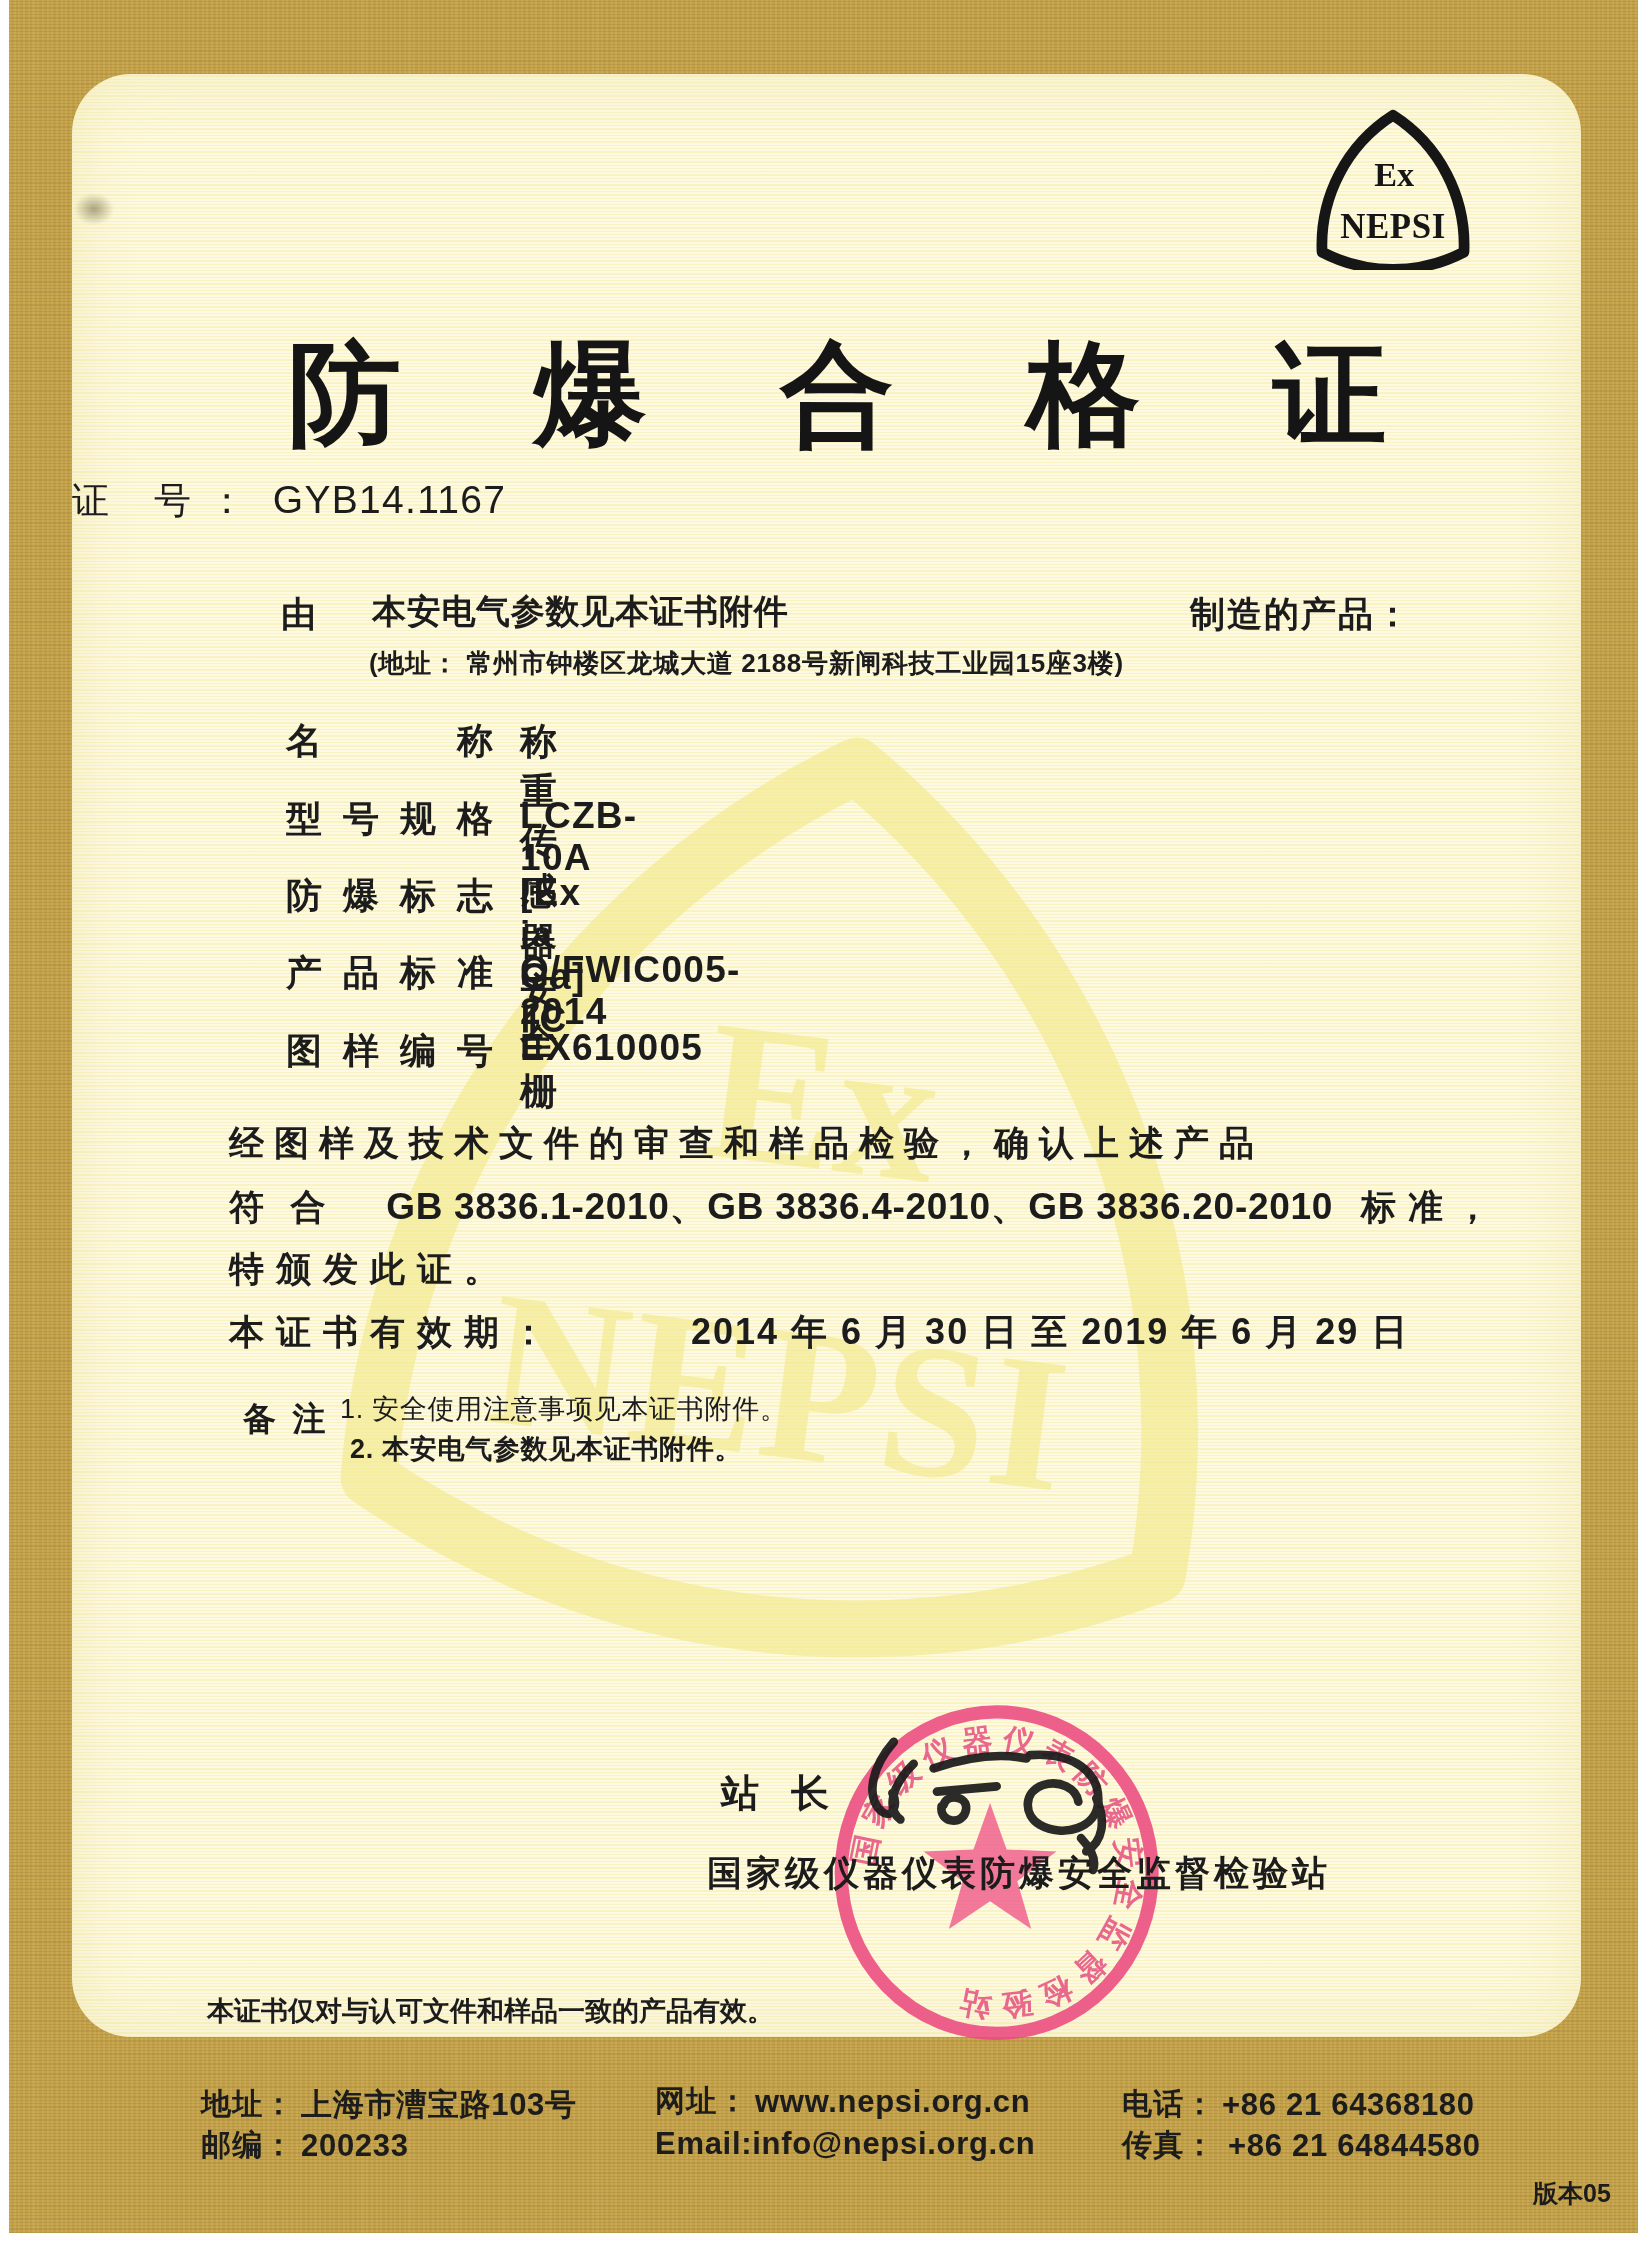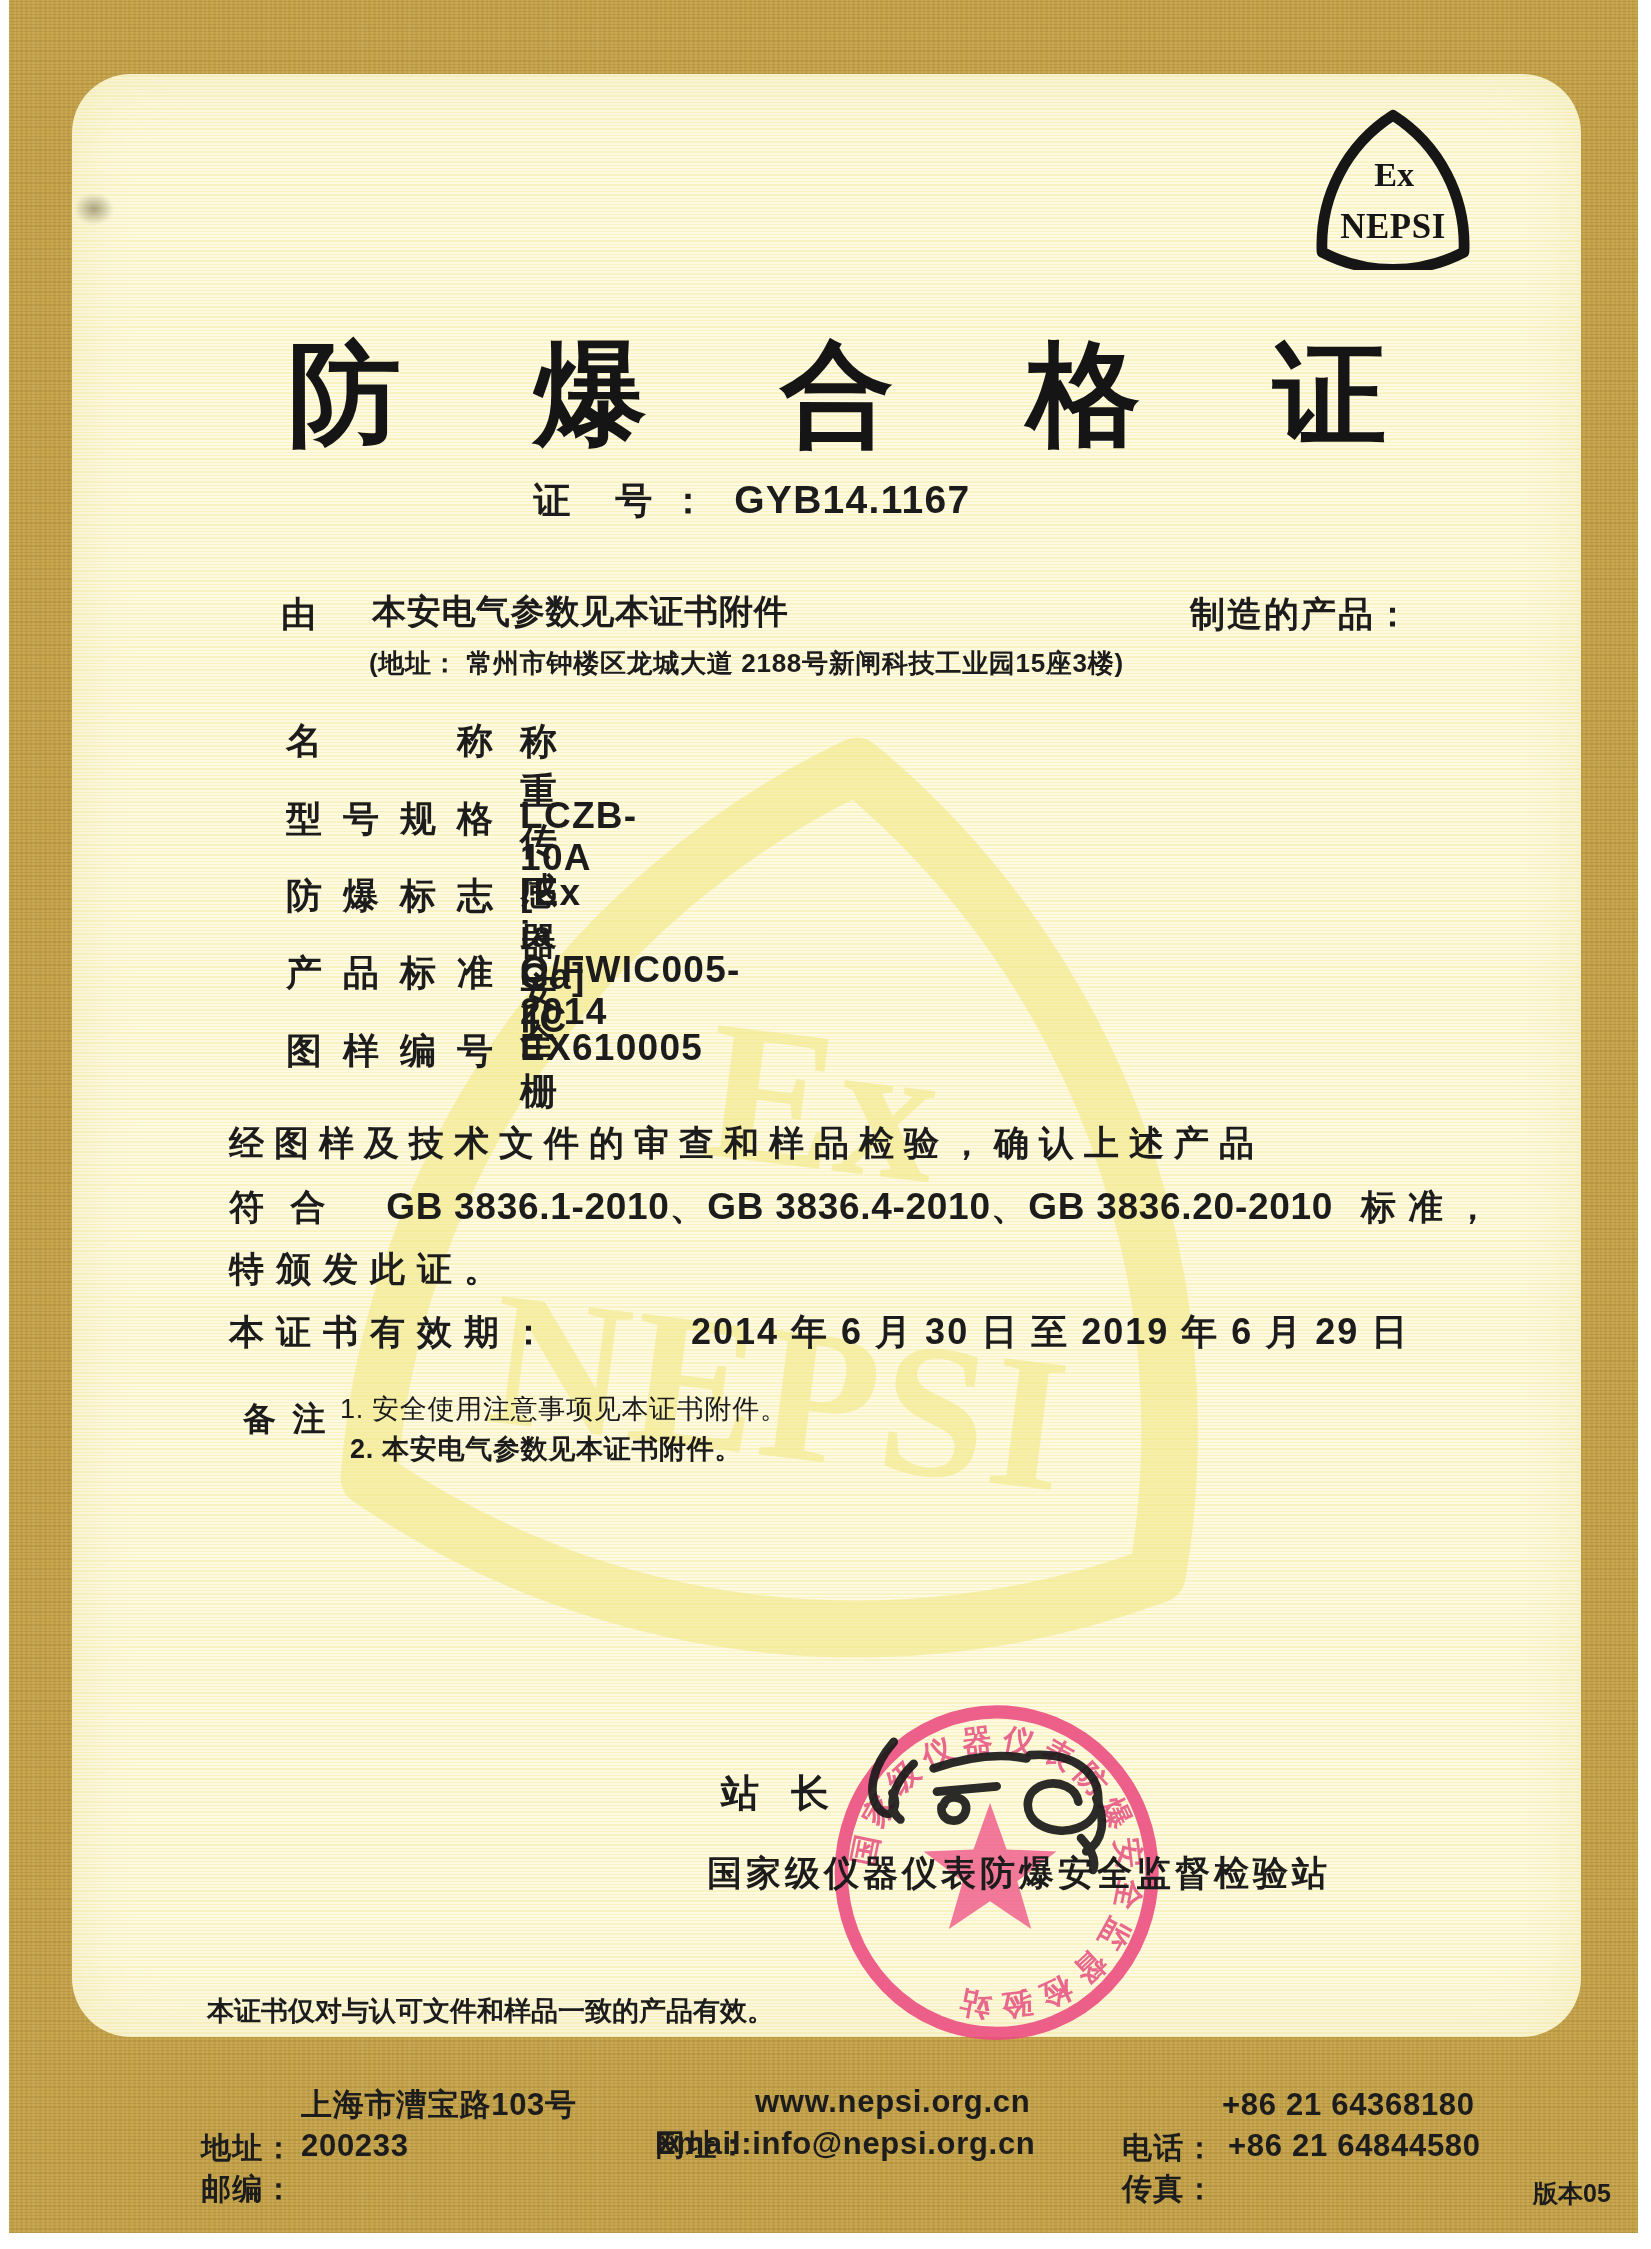--- a/index.html
+++ b/index.html
@@ -30,21 +30,21 @@
     position:absolute;left:74px;top:193px;width:40px;height:32px;border-radius:50%;
     background:radial-gradient(ellipse at center, rgba(104,95,58,.55), rgba(104,95,58,0) 70%);
     filter:blur(1.3px);
   }
   .abs{position:absolute;line-height:1;white-space:nowrap;}
 
   .wm{position:absolute;left:199px;top:632px;width:1064px;height:993px;transform:rotate(7deg);opacity:.55;}
   .logo{position:absolute;left:1298px;top:105px;width:190px;height:165px;}
 
   .title{left:108px;top:338px;width:1509px;text-align:center;font-size:113px;font-weight:bold;letter-spacing:51px;color:#151515;}
-  .certno{left:72px;top:480px;width:1360px;text-align:center;font-size:37px;font-weight:bold;}
+  .certno{left:72px;top:480px;width:1360px;font-size:37px;font-weight:normal;}
   .certno .lab{letter-spacing:17.3px;}
   .certno .val{font-size:39px;letter-spacing:1.3px;}
 
   .row-by .by{left:281px;top:596px;font-size:35px;font-weight:bold;}
   .row-by .company{left:372px;top:594px;font-size:34px;font-weight:bold;letter-spacing:0.7px;}
   .row-by .made{left:1190px;top:596px;font-size:35px;font-weight:bold;letter-spacing:2px;}
   .addr-line{left:369px;top:650px;font-size:26px;font-weight:bold;letter-spacing:0.7px;}
 
   .frow .flabel{display:inline-block;width:207px;text-align:justify;text-align-last:justify;font-size:36px;font-weight:bold;}
   .frow{position:absolute;left:286px;}
@@ -65,21 +65,21 @@
   .remark-1{left:340px;top:1396px;font-size:27px;font-weight:normal;letter-spacing:0.7px;}
   .remark-2{left:350px;top:1436px;font-size:27px;font-weight:bold;letter-spacing:0.7px;}
 
   .stamp{position:absolute;left:834px;top:1705px;width:332px;height:336px;}
   .director{left:721px;top:1774px;font-size:38px;font-weight:bold;letter-spacing:32px;}
   .org{left:707px;top:1855px;font-size:35px;font-weight:bold;letter-spacing:4px;}
   .issue{left:721px;top:1914px;font-size:33px;font-weight:bold;letter-spacing:3.3px;}
   .issue .dt{letter-spacing:6px;}
   .disclaimer{left:207px;top:1998px;font-size:27px;font-weight:bold;letter-spacing:0px;}
 
-  .f-lab{font-size:30px;font-weight:bold;letter-spacing:1.3px;margin-top:44px;}
+  .f-lab{font-size:30px;font-weight:bold;letter-spacing:1.3px;}
   .f-val{font-size:31px;font-weight:bold;letter-spacing:0.7px;}
   .fa1{left:201px;top:2089px;} .fa2{left:301px;top:2089px;}
   .fb1{left:201px;top:2130px;} .fb2{left:301px;top:2130px;}
   .fc1{left:655px;top:2086px;} .fc2{left:755px;top:2086px;}
   .fd1{left:655px;top:2128px;}
   .fe1{left:1122px;top:2089px;} .fe2{left:1222px;top:2089px;}
   .ff1{left:1122px;top:2130px;} .ff2{left:1228px;top:2130px;}
   .version{left:1533px;top:2181px;font-size:25px;font-weight:bold;}
 </style>
 </head>

